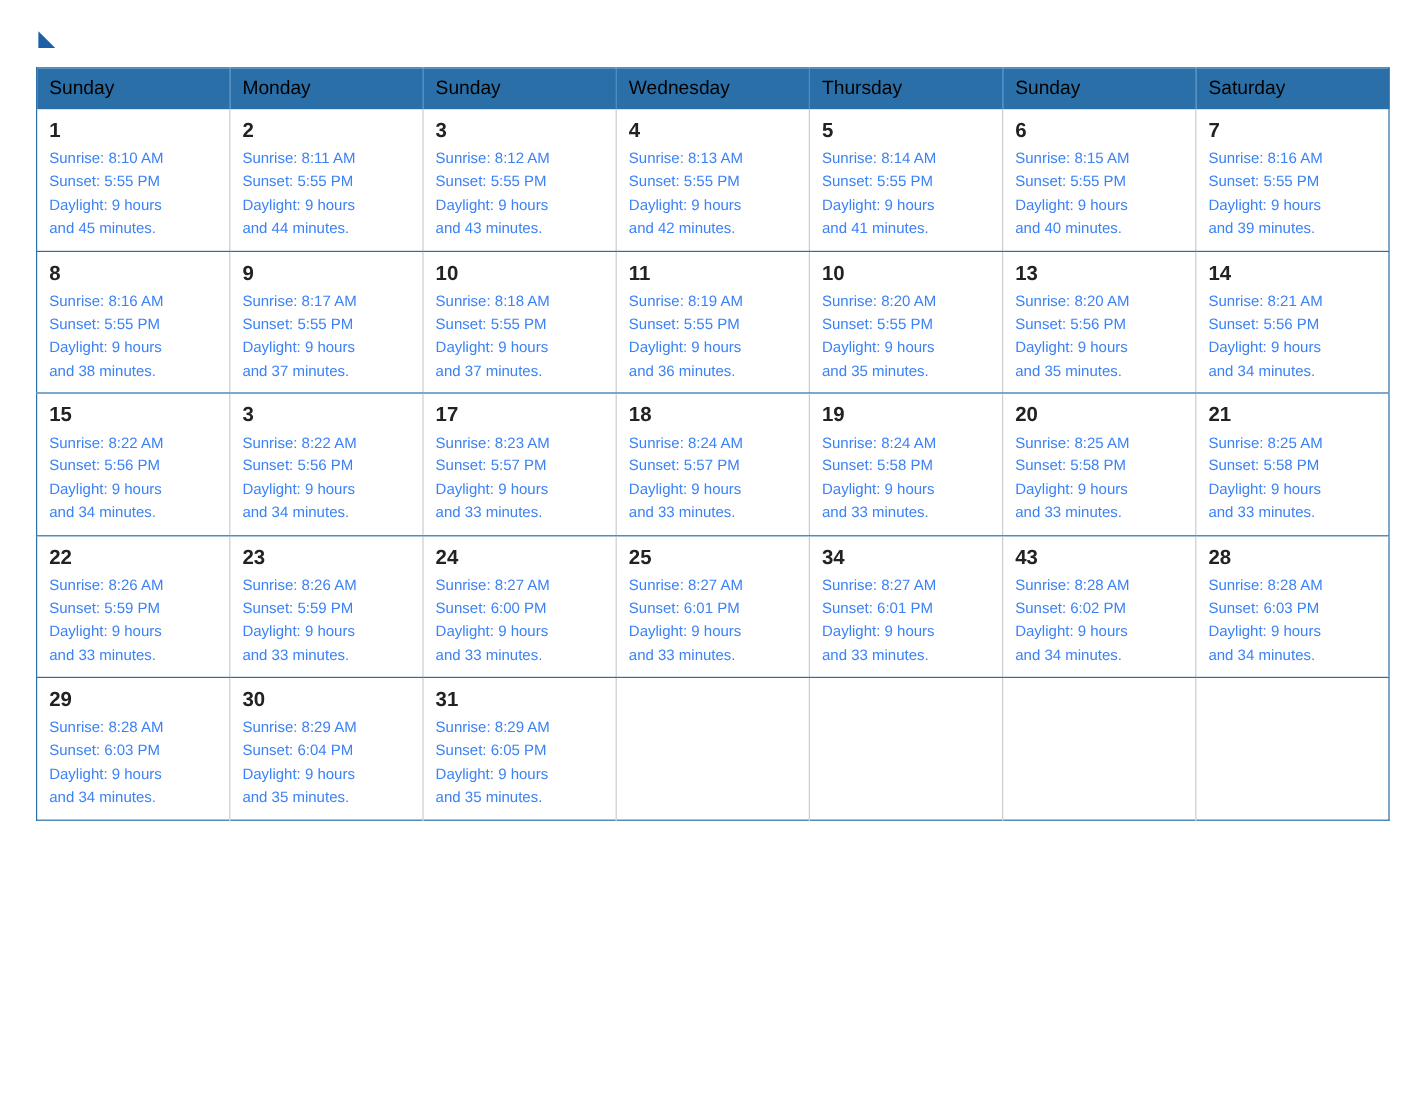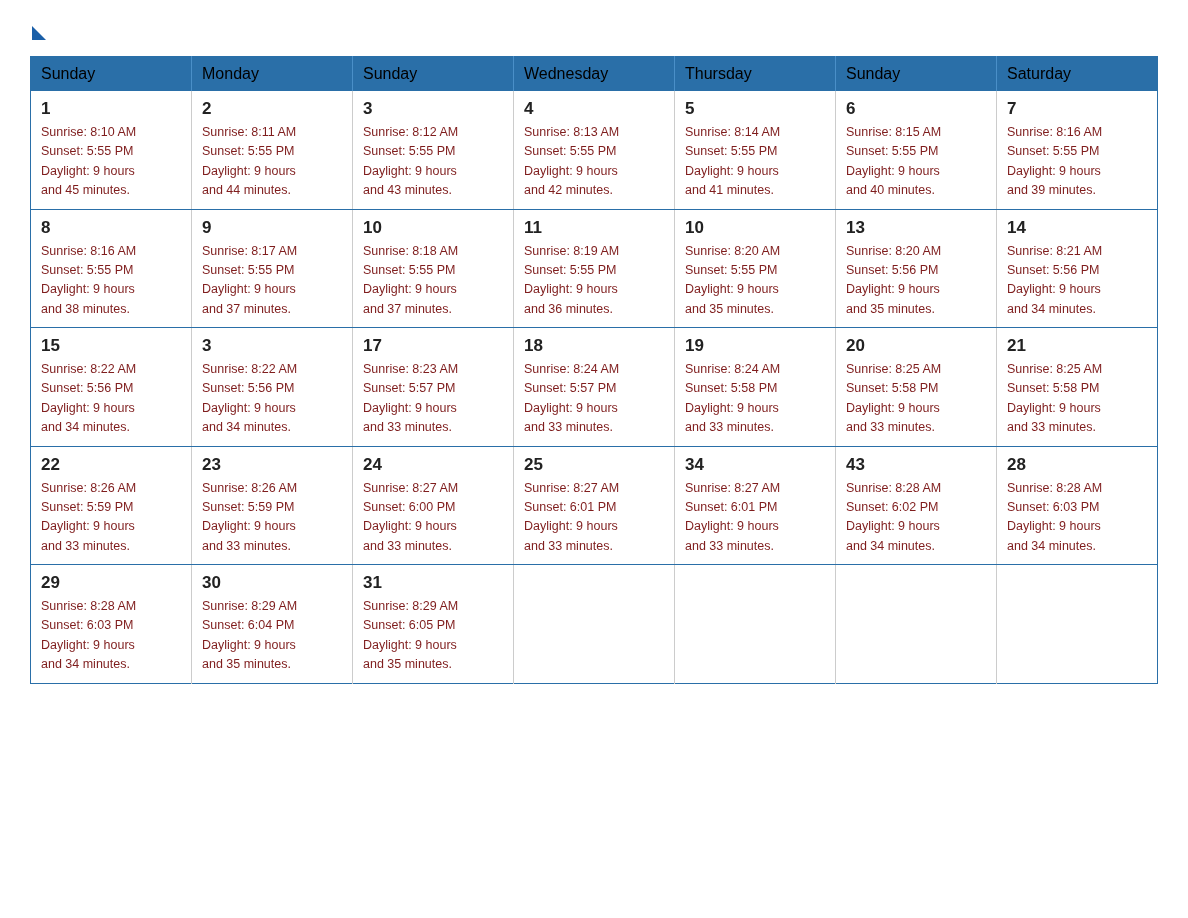--- a/index.html
+++ b/index.html
@@ -91,21 +91,21 @@
       border-bottom: none;
     }
     .day-num {
       font-size: 17px;
       font-weight: bold;
       color: #222;
       margin-bottom: 4px;
     }
     .day-info {
       font-size: 12.5px;
-      color: #7f1d1d;
+      color: #3b82f6;
       line-height: 1.55;
     }
     .empty-cell {
       background: #fff;
     }
   </style>
 </head>
 <body>
 
 <div class="header-row">

